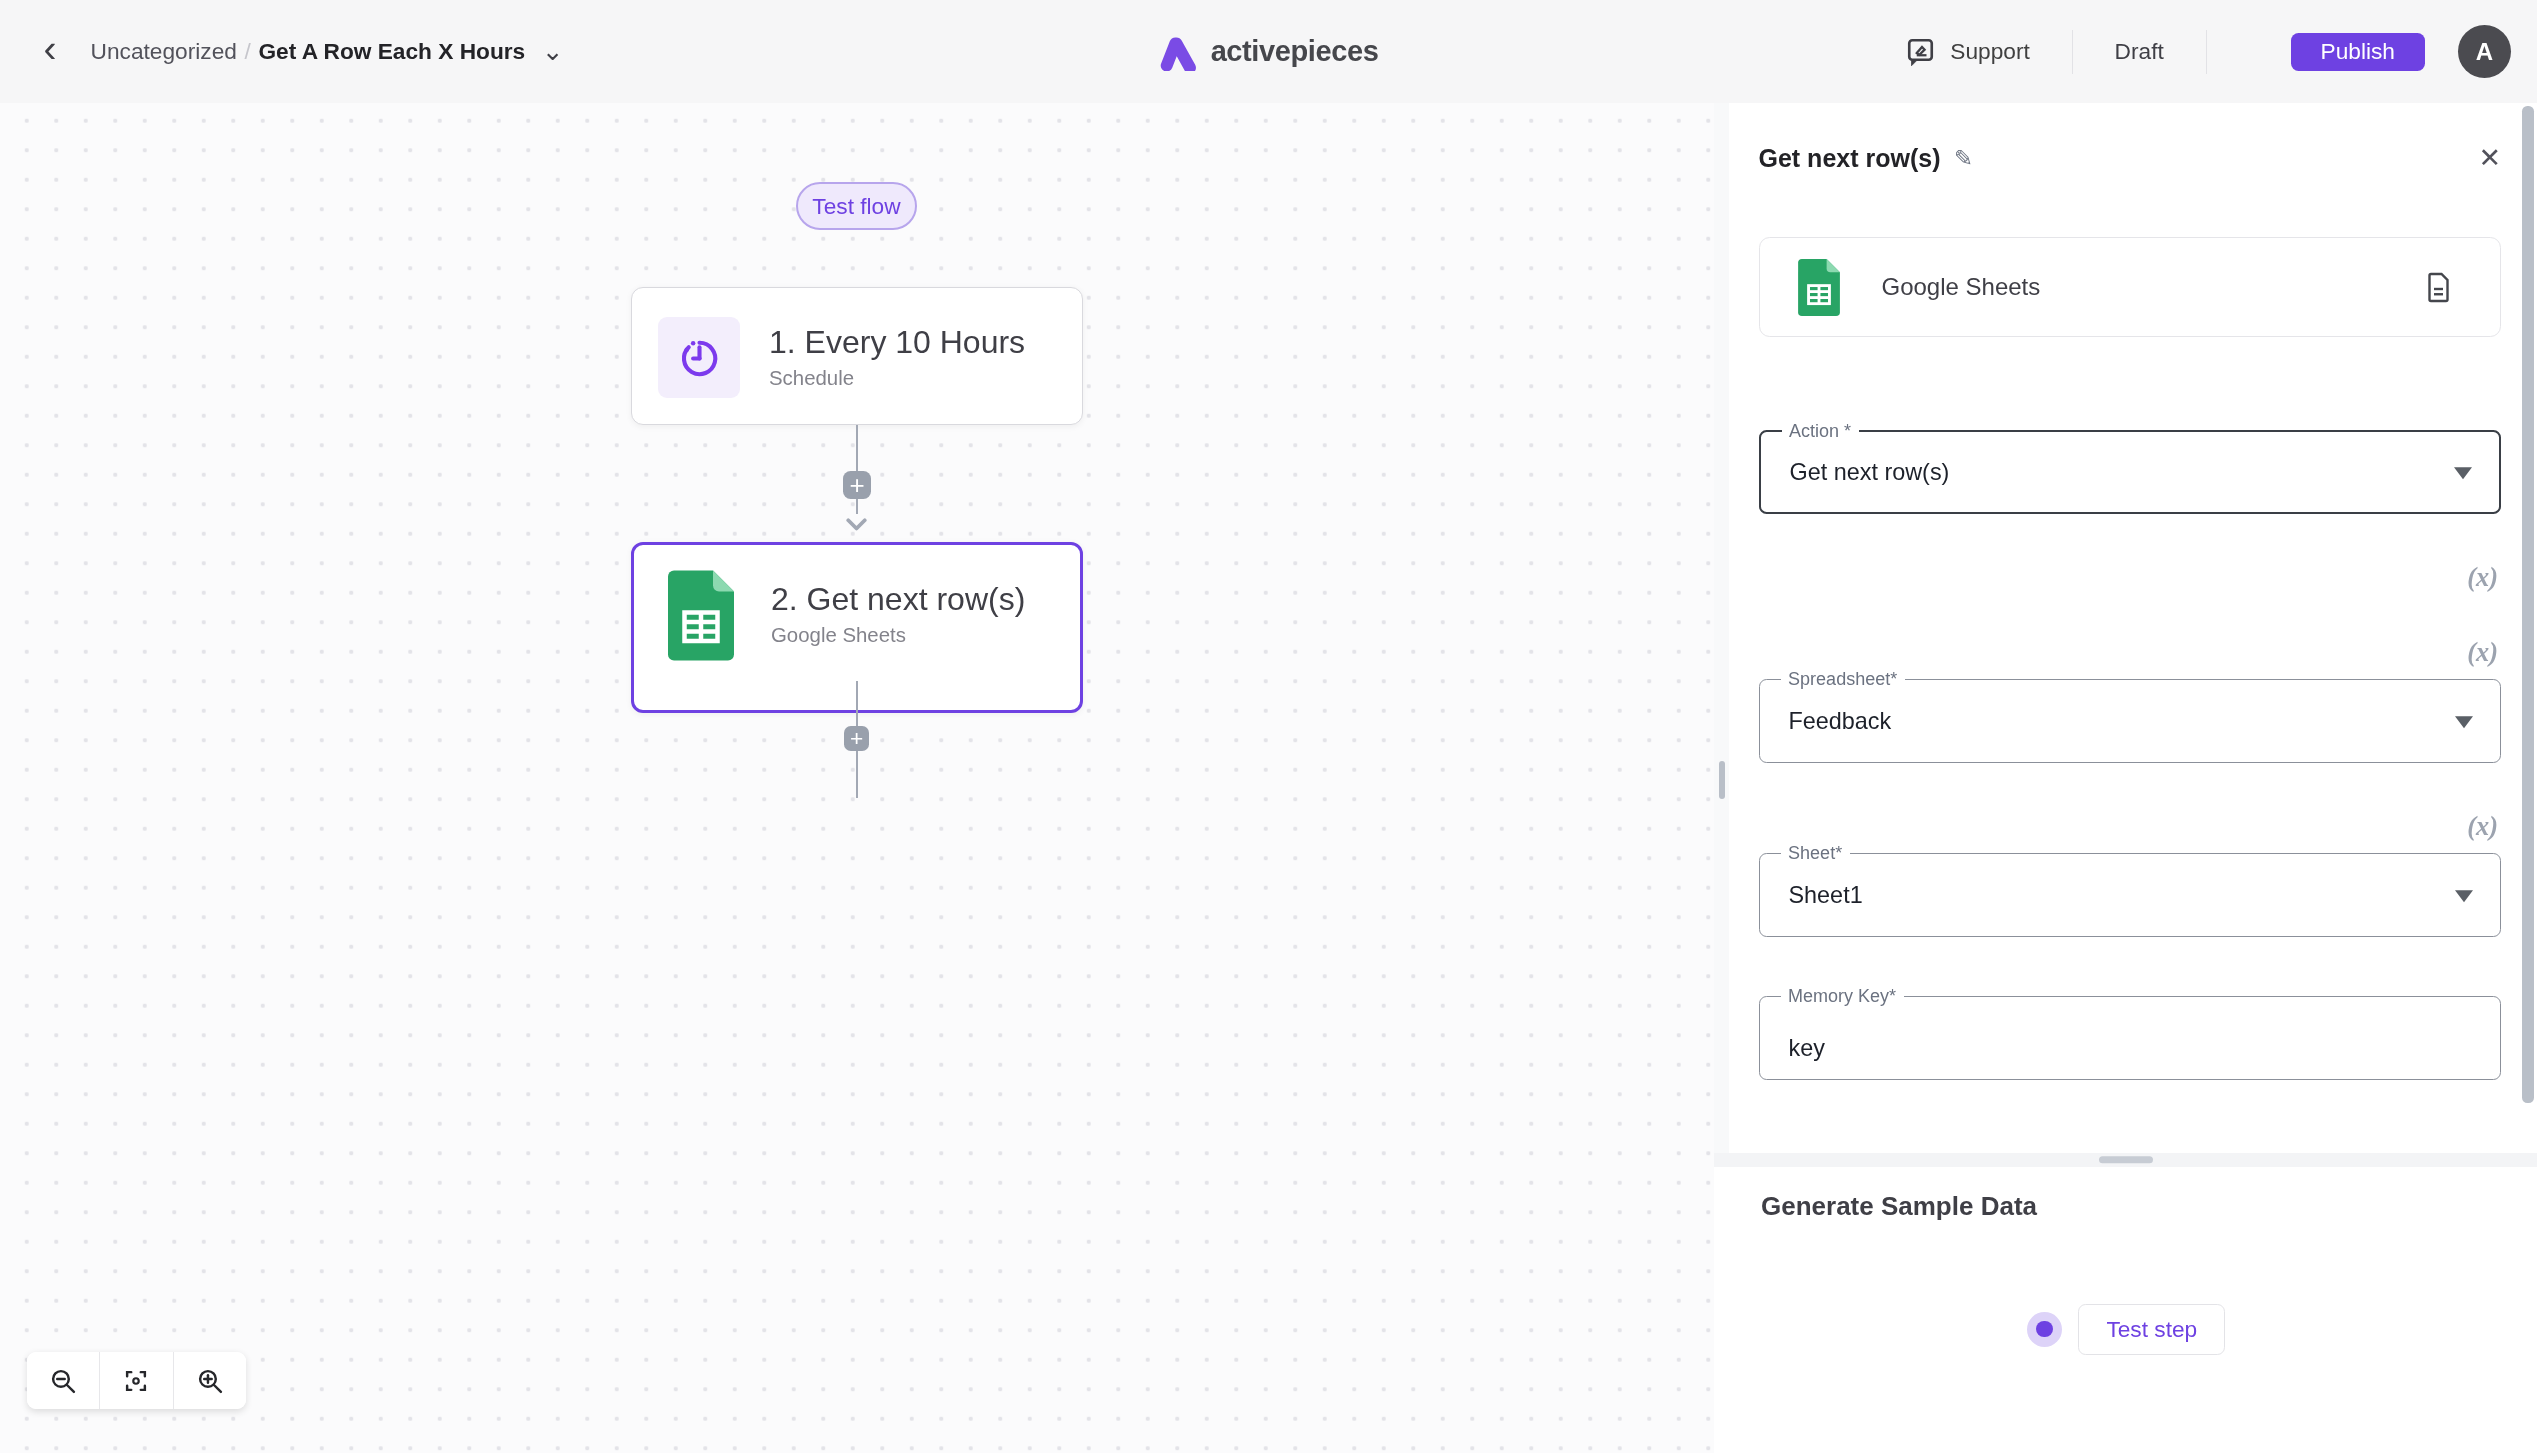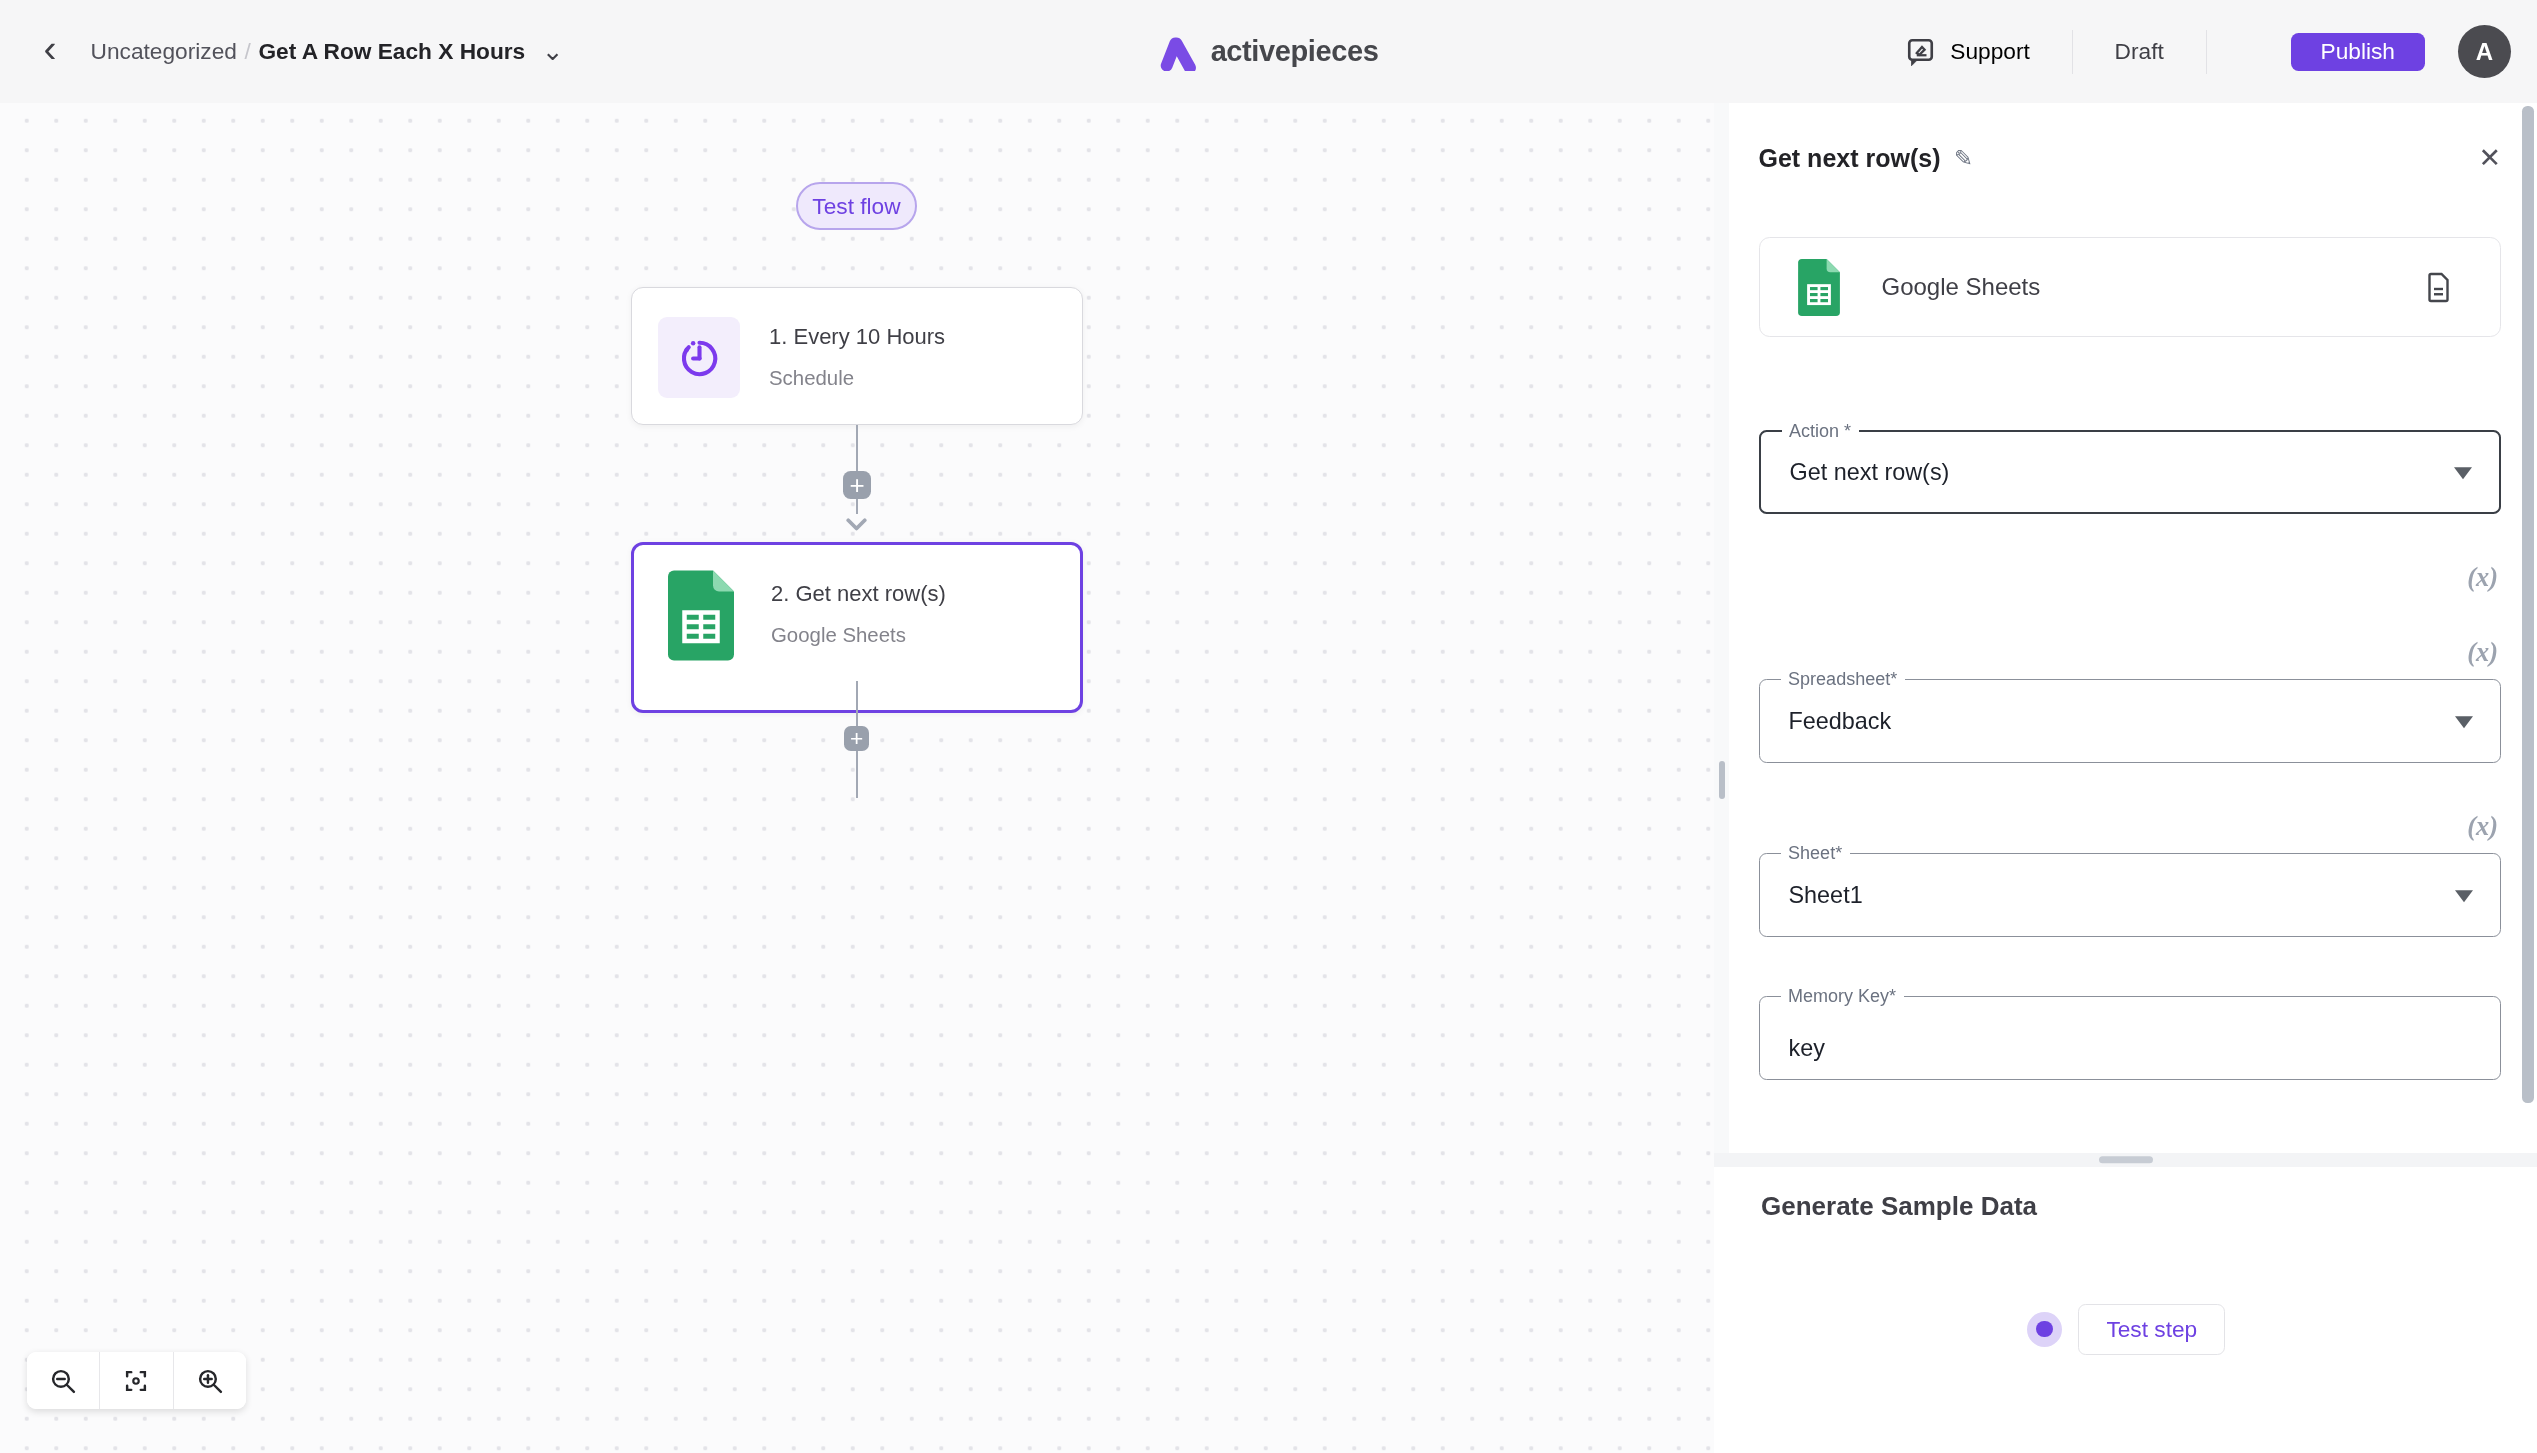--- a/index.html
+++ b/index.html
@@ -25,21 +25,21 @@
   .crumb-parent { font-size: 22.7px; color: #52525b; }
   .crumb-sep { font-size: 22.7px; color: #c6c6cc; margin: 0 7.6px; }
   .flow-title { font-size: 22.7px; font-weight: 700; color: #232327; }
   .title-caret { font-size: 26px; color: #3f3f46; margin-left: 16.6px; line-height: 0.6; }
 
   .logo { position: absolute; left: 50%; transform: translateX(-50%);
     display: flex; align-items: center; gap: 12px; }
   .logo-text { font-size: 29px; font-weight: 700; color: #46474c; letter-spacing: -0.4px; }
 
   .hdr-right { position: absolute; right: 27px; display: flex; align-items: center; }
-  .support-btn { display: flex; align-items: center; gap: 13.6px; color: #000000; font-size: 22.7px; cursor: pointer; }
+  .support-btn { display: flex; align-items: center; gap: 13.6px; color: #404040; font-size: 22.7px; cursor: pointer; }
   .hdr-divider { width: 0.8px; height: 44px; background: #e2e2e6; margin: 0 42px; }
   .draft-label { font-size: 22.7px; color: #3f3f46; }
   .publish-btn {
     height: 38px; padding: 0 30px; border: none; border-radius: 7.6px;
     background: var(--accent, #6e41e2); color: #fff; font-size: 22.7px;
     font-family: inherit; cursor: pointer; margin-left: 42px;
   }
   .avatar { width: 53px; height: 53px; border-radius: 50%; background: #4b4b50;
     color: #fff; font-size: 24px; font-weight: 700; display: flex; align-items: center;
     justify-content: center; margin-left: 33px; cursor: pointer; }
@@ -61,21 +61,21 @@
     background: #fff; border: 1.5px solid #d9d9de; border-radius: 12px;
     box-shadow: 0 1.5px 6px rgba(0,0,0,0.05); cursor: pointer;
   }
   .step-card.selected { border: 3px solid var(--accent, #6e41e2); height: 171px; }
   .step-icon-tile {
     position: absolute; left: 26px; top: 29px; width: 82px; height: 81px;
     background: #f3eefc; border-radius: 9px;
     display: flex; align-items: center; justify-content: center;
   }
   .step-gs-icon { position: absolute; left: 34px; top: 25px; }
-  .step-title { position: absolute; left: 137px; top: 36px; font-size: 22px; color: #3f3f46; }
+  .step-title { position: absolute; left: 137px; top: 36px; font-size: 32px; color: #3f3f46; }
   .step-subtitle { position: absolute; left: 137px; top: 79px; font-size: 20.4px; color: #83838b; }
 
   .connector-line { position: absolute; width: 2.3px; background: #a2a8b4; left: 856px; }
   .add-step-btn {
     position: absolute; background: #99a0ac; color: #fff; border: none; cursor: pointer;
     display: flex; align-items: center; justify-content: center; font-family: inherit;
   }
   .add-step-btn.first { left: 843px; top: 368px; width: 28px; height: 28px; border-radius: 7.6px; font-size: 26px; }
   .add-step-btn.second { left: 844px; top: 623px; width: 25px; height: 25px; border-radius: 6.8px; font-size: 22.7px; }
   .arrow-head { position: absolute; left: 846px; top: 415px; }

